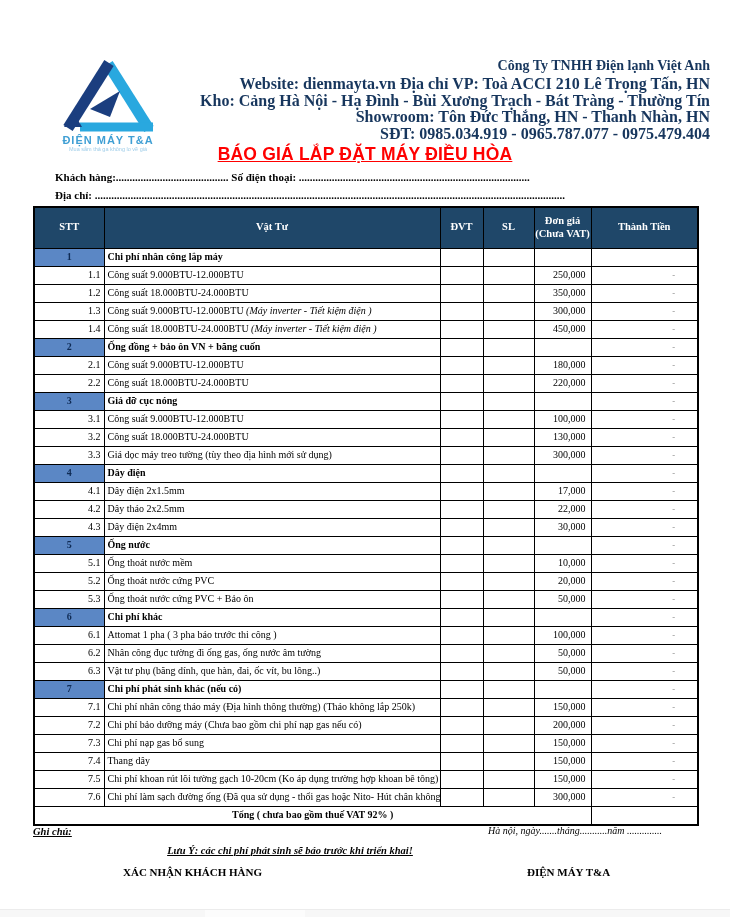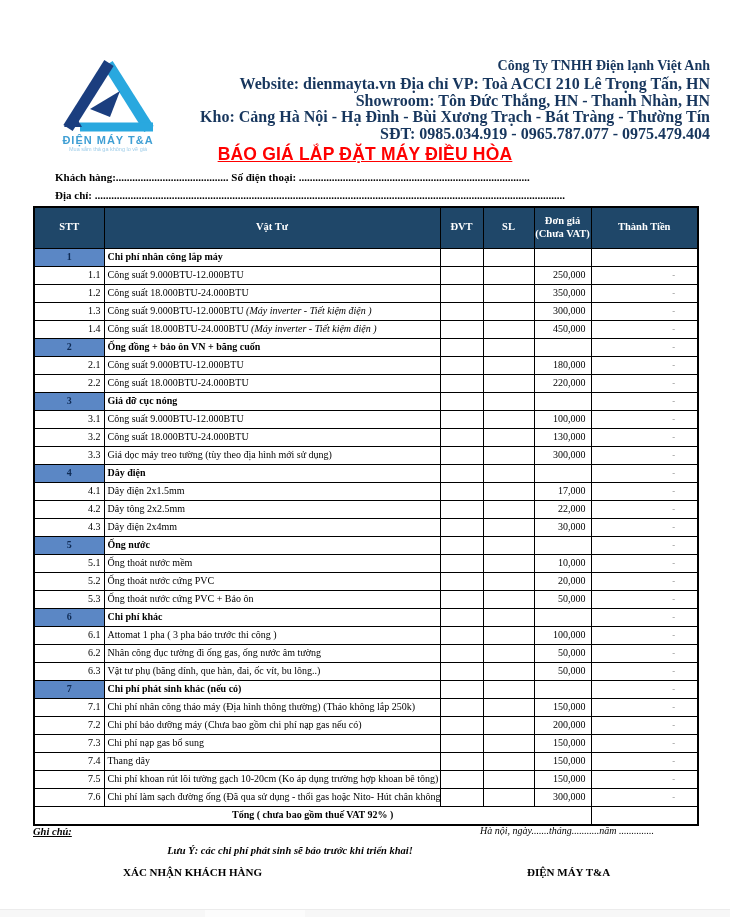--- a/index.html
+++ b/index.html
@@ -74,25 +74,25 @@
   tr.total-row td { height:19px; }
   td.c-total-label { font-weight:bold; text-align:center; }
 
   
   .fnote {
     position:absolute; top:826px; left:33px;
     font-size:10.5px; font-weight:bold; font-style:italic; text-decoration:underline;
   }
   .fdate {
     position:absolute; top:825px; left:480px; width:190px;
-    font-size:10px; font-style:italic; white-space:nowrap;
+    font-size:10px; font-style:italic; white-space:nowrap;text-align:center;
   }
   .fwarn {
     position:absolute; top:845px; left:120px; width:340px; text-align:center;
-    font-size:10.5px; font-weight:bold; font-style:italic; 
+    font-size:10.5px; font-weight:bold; font-style:italic; text-decoration:underline;
     white-space:nowrap;
   }
   .fsign-left {
     position:absolute; top:866px; left:123px;
     font-size:11px; font-weight:bold; white-space:nowrap;
   }
   .fsign-right {
     position:absolute; top:866px; left:527px;
     font-size:11px; font-weight:bold; white-space:nowrap;
   }
@@ -116,22 +116,22 @@
       <path d="M4 70 L22 70 L14 56 Z" fill="#1b3e7f"></path>
       <path d="M30 52 L60 34 L50 60 Z" fill="#1b3e7f"></path>
     </svg>
     <div class="brand">ĐIỆN MÁY T&amp;A</div>
     <div class="tagline">Mua sắm thả ga không lo về giá</div>
   </div>
 
   <div class="company">
     <div class="company-name">Công Ty TNHH Điện lạnh Việt Anh</div>
     <div class="company-line">Website: dienmayta.vn   Địa chỉ VP: Toà ACCI 210 Lê Trọng Tấn, HN</div>
+    <div class="company-line">Kho: Cảng Hà Nội - Hạ Đình - Bùi Xương Trạch - Bát Tràng - Thường Tín</div>
     <div class="company-line">Showroom: Tôn Đức Thắng, HN - Thanh Nhàn, HN</div>
-    <div class="company-line">Kho: Cảng Hà Nội - Hạ Đình - Bùi Xương Trạch - Bát Tràng - Thường Tín</div>
     <div class="company-line">SĐT: 0985.034.919 - 0965.787.077 - 0975.479.404</div>
   </div>
 
   <div class="doc-title">BÁO GIÁ LẮP ĐẶT MÁY ĐIỀU HÒA</div>
 
   <div class="customer">
     <div>Khách hàng:......................................... Số điện thoại: ....................................................................................</div>
     <div>Địa chỉ:  ...........................................................................................................................................................................</div>
   </div>
 
@@ -265,21 +265,21 @@
         <tr class="item-row">
           <td class="c-no">4.1</td>
           <td class="c-name"><span>Dây điện 2x1.5mm</span></td>
           <td class="c-unit">Mét</td>
           <td class="c-qty"></td>
           <td class="c-price">17,000</td>
           <td class="c-amt">-</td>
         </tr>
         <tr class="item-row">
           <td class="c-no">4.2</td>
-          <td class="c-name"><span>Dây tông 2x2.5mm</span></td>
+          <td class="c-name"><span>Dây tháo 2x2.5mm</span></td>
           <td class="c-unit">Mét</td>
           <td class="c-qty"></td>
           <td class="c-price">22,000</td>
           <td class="c-amt">-</td>
         </tr>
         <tr class="item-row">
           <td class="c-no">4.3</td>
           <td class="c-name"><span>Dây điện 2x4mm</span></td>
           <td class="c-unit">Mét</td>
           <td class="c-qty"></td>

